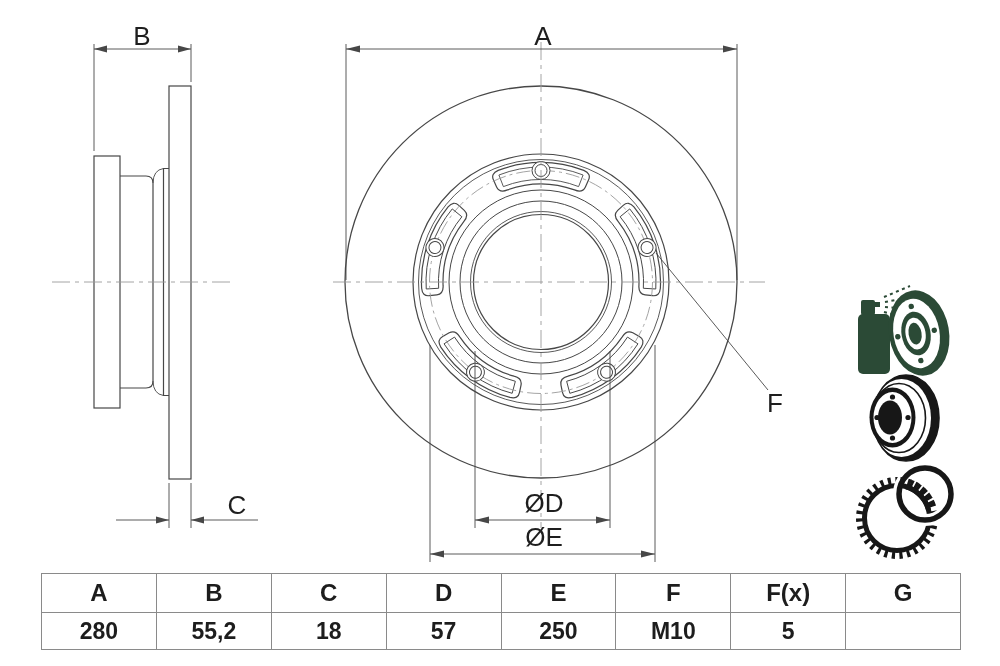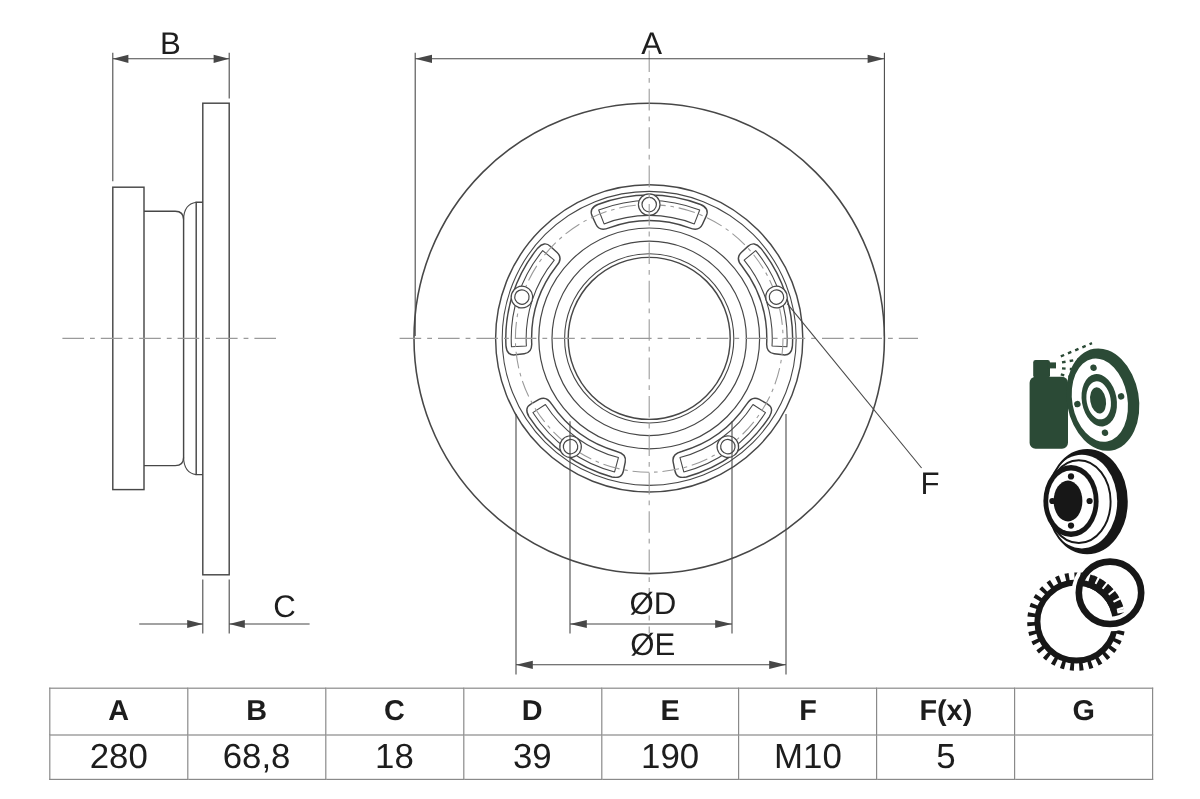--- a/index.html
+++ b/index.html
@@ -6,21 +6,21 @@
   body{width:1000px;height:666px;position:relative;font-family:"Liberation Sans",sans-serif;}
   #stage{position:absolute;left:0;top:0;width:1000px;height:666px;}
   svg{position:absolute;left:0;top:0;}
   .dim-label{font-family:"Liberation Sans",sans-serif;font-size:26px;fill:#1e1e1e;}
   
   #spec-table{position:absolute;left:41px;top:573px;width:920px;height:73px;
               border-collapse:collapse;table-layout:fixed;background:#ffffff;}
   #spec-table td{border:1.5px solid #8a8a8a;text-align:center;vertical-align:middle;
                  color:#1d1d1d;overflow:hidden;}
   #spec-table tr.hdr td{height:36px;font-weight:bold;font-size:24px;}
-  #spec-table tr.val td{height:34px;font-size:29px;}
+  #spec-table tr.val td{height:34px;font-size:23px;font-weight:bold;}
 </style>
 </head>
 <body>
 
 <div id="stage">
 <svg width="1000" height="666" viewBox="0 0 1000 666">
 
   <g fill="none" stroke="#474747" stroke-width="1.2">
     <rect x="169" y="86" width="22" height="393"></rect>
     <rect x="94" y="156" width="26" height="252"></rect>
@@ -181,23 +181,23 @@
       <td>B</td>
       <td>C</td>
       <td>D</td>
       <td>E</td>
       <td>F</td>
       <td>F(x)</td>
       <td>G</td>
     </tr>
     <tr class="val">
       <td>280</td>
-      <td>68,8</td>
+      <td>55,2</td>
       <td>18</td>
-      <td>39</td>
-      <td>190</td>
+      <td>57</td>
+      <td>250</td>
       <td>M10</td>
       <td>5</td>
       <td></td>
     </tr>
   </tbody>
 </table>
 </div>
 
 </body></html>

